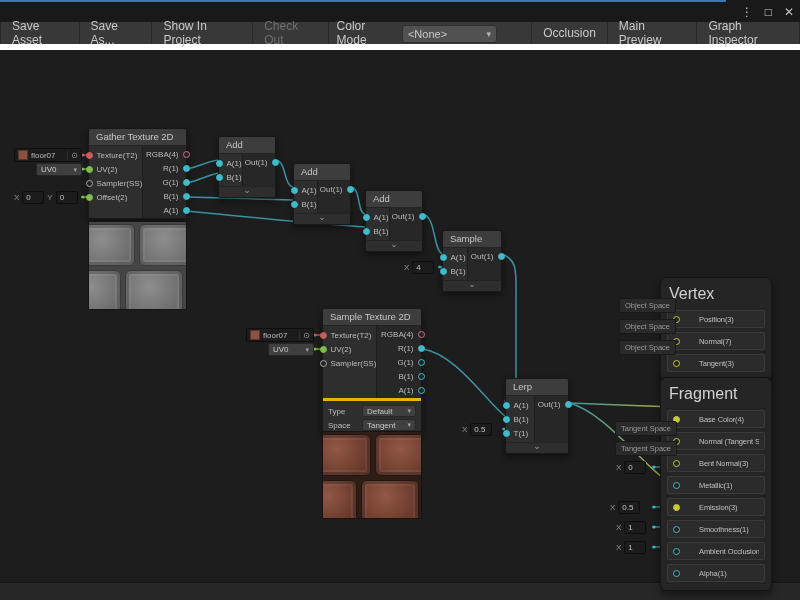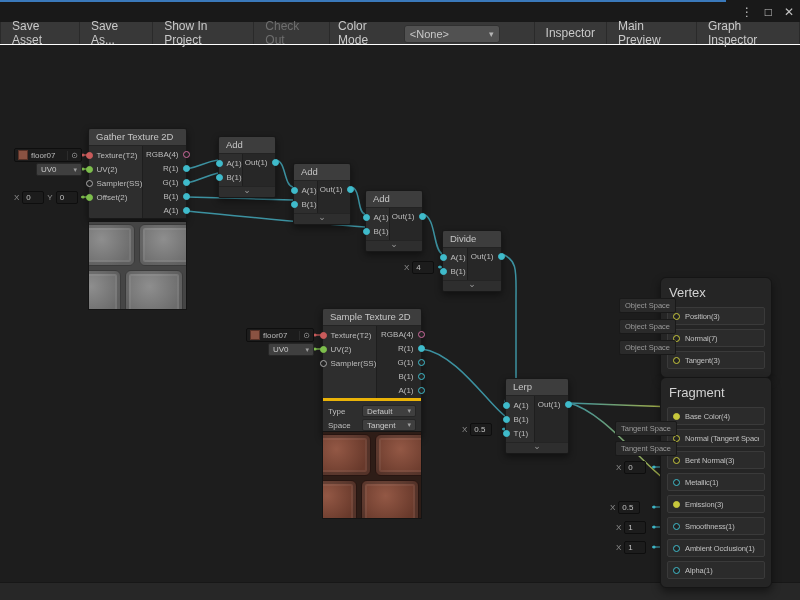--- a/index.html
+++ b/index.html
@@ -10,21 +10,21 @@
   .tabbar{position:absolute;left:0;top:0;width:800px;height:22px;background:#191919;z-index:6;}
   .focusline{position:absolute;left:0;top:0;width:726px;height:2px;background:#3A79BB;}
   .tab{position:absolute;left:0;top:2px;height:20px;width:148px;background:#2f2f2f;
        display:flex;align-items:center;gap:6px;padding-left:8px;box-sizing:border-box;
        color:#e2e2e2;font-size:12px;}
   .winicons{position:absolute;right:6px;top:2px;height:20px;display:flex;align-items:center;gap:12px;
        color:#c4c4c4;font-size:12px;}
   .winicons span{cursor:pointer;}
   
   .toolbar{position:absolute;left:0;top:22px;width:800px;height:22px;background:#383838;
-       border-bottom:1px solid #ffffff;display:flex;align-items:stretch;z-index:6;
+       border-bottom:6px solid #ffffff;display:flex;align-items:stretch;z-index:6;
        font-size:12px;color:#c9c9c9;}
   .tbtn{display:flex;align-items:center;padding:0 11px;border-right:1px solid #2a2a2a;cursor:pointer;}
   .tbtn.left-edge{border-left:1px solid #2a2a2a;}
   .tbtn.disabled{color:#6e6e6e;cursor:default;}
   .tspacer{flex:1;}
   .tlabel{display:flex;align-items:center;padding:0 8px;}
   .tdd{display:flex;align-items:center;justify-content:space-between;width:90px;height:16px;
        margin:3px 34px 0 0;background:#515151;border:1px solid #303030;border-radius:3px;
        padding:0 5px;font-size:11px;cursor:pointer;}
   .tdd .arrow{font-size:9px;color:#b5b5b5;}
@@ -76,22 +76,22 @@
   .vfield{position:absolute;display:flex;align-items:center;gap:3px;height:13px;
        font-size:8px;z-index:4;}
   .vfield .k{color:#8f8f8f;}
   .vfield .v{background:#1c1c1c;border:1px solid #0e0e0e;border-radius:2px;color:#c2c2c2;
        min-width:14px;height:11px;line-height:11px;padding:0 3px;cursor:text;}
   .tag{position:absolute;height:13px;line-height:13px;background:#2a2a2a;border:1px solid #191919;
        border-radius:2px;font-size:7.5px;color:#9a9a9a;padding:0 5px;z-index:4;white-space:nowrap;margin-left:15px;}
   
   .block{position:absolute;background:#252525;border:1px solid #151515;border-radius:6px;
        padding:4px 6px 4px 6px;box-shadow:0 4px 9px rgba(0,0,0,.45);z-index:3;box-sizing:border-box;}
-  .btitle{font-size:13px;color:#d2d2d2;margin:3px 2px 7px 2px;}
-  .brow{display:flex;align-items:center;gap:5px;height:16px;background:#2b2b2b;
+  .btitle{font-size:16px;color:#d2d2d2;margin:3px 2px 7px 2px;}
+  .brow{display:flex;align-items:center;gap:19px;height:16px;background:#2b2b2b;
        border:1px solid #3a3a3a;border-radius:2px;margin-bottom:4px;padding:0 5px;}
   .blabel{font-size:7.5px;letter-spacing:-0.1px;color:#c0c0c0;white-space:nowrap;overflow:hidden;}
   
   .preview{position:absolute;overflow:hidden;z-index:3;border:1px solid #141414;box-sizing:border-box;}
   .preview.gray{background:#454545;}
   .preview.red{background:#2e1d17;}
   .tile{position:absolute;border-radius:6px;}
   .gray .tile{background:radial-gradient(circle at 42% 35%,#8e8e8e,#6c6c6c 75%);
        border:1px solid #3a3a3a;
        box-shadow:inset 0 0 0 3px rgba(0,0,0,.2), inset 0 0 0 5px rgba(255,255,255,.07);}
@@ -116,21 +116,21 @@
   <div class="tbtn left-edge">Save Asset</div>
   <div class="tbtn">Save As...</div>
   <div class="tbtn">Show In Project</div>
   <div class="tbtn disabled">Check Out</div>
   <div class="tspacer"></div>
   <div class="tlabel">Color Mode</div>
   <div class="tdd">
     <span>&lt;None&gt;</span>
     <span class="arrow">▾</span>
   </div>
-  <div class="tbtn left-edge">Inspector</div>
+  <div class="tbtn left-edge">Occlusion</div>
   <div class="tbtn">Main Preview</div>
   <div class="tbtn">Graph Inspector</div>
 </div>
 
 <div class="canvas"></div>
 <div class="bottomstrip"></div>
 
 <svg class="wires" width="800" height="600">
   <defs>
     <linearGradient id="tealyellow" x1="0" y1="0" x2="1" y2="0">
@@ -328,21 +328,21 @@
       <div class="prow out">
           <span>Out(1)</span>
           <span class="port p-float filled"></span>
         </div>
     </div>
   </div>
   <div class="chev">⌄</div>
 </div>
 
 <div class="node small" style="left:442px;top:230px;width:60px">
-  <div class="ntitle">Divide</div>
+  <div class="ntitle">Sample</div>
   <div class="nbody">
     <div class="nin">
       <div class="prow in">
           <span class="port p-float filled"></span>
           <span>A(1)</span>
         </div>
       <div class="prow in">
           <span class="port p-float filled"></span>
           <span>B(1)</span>
         </div>

